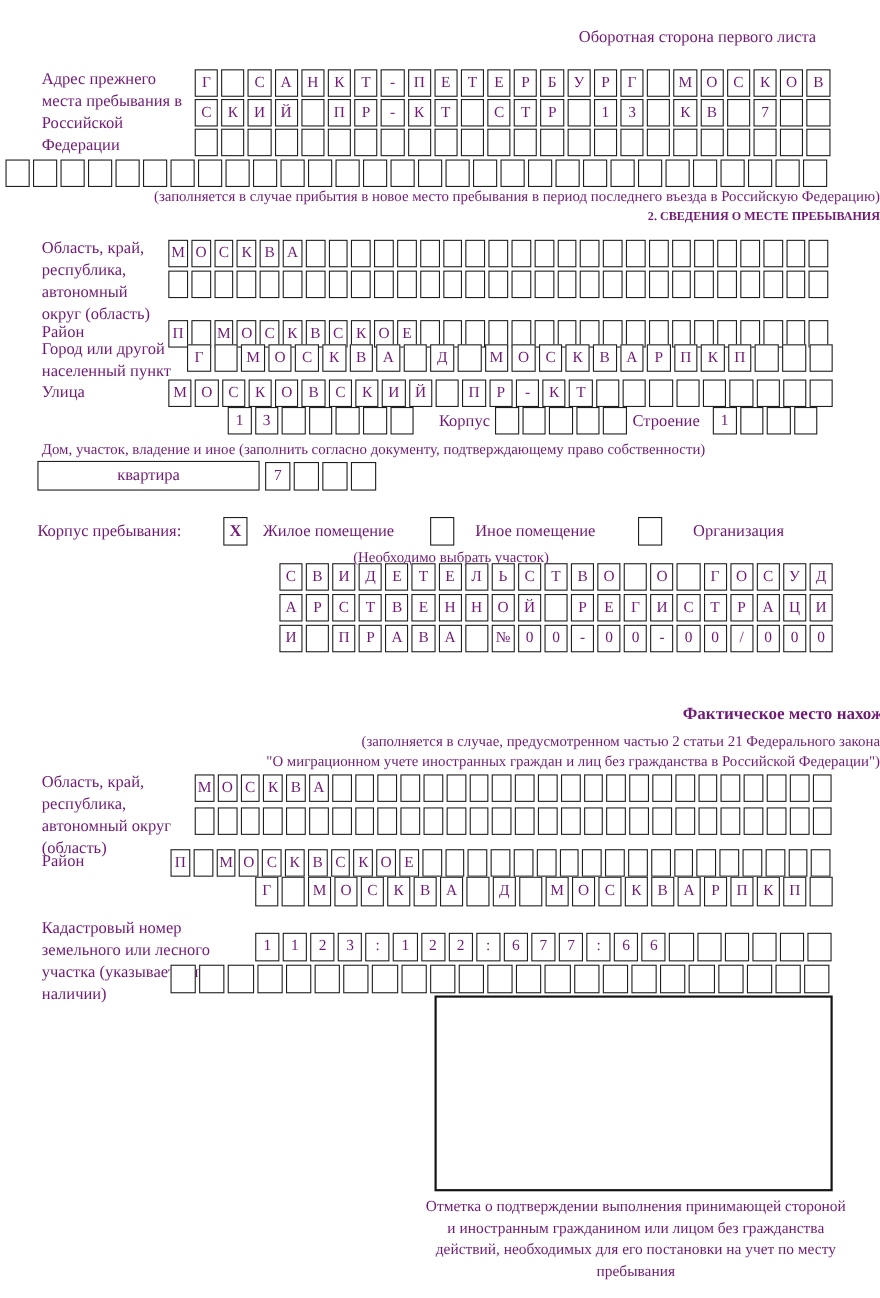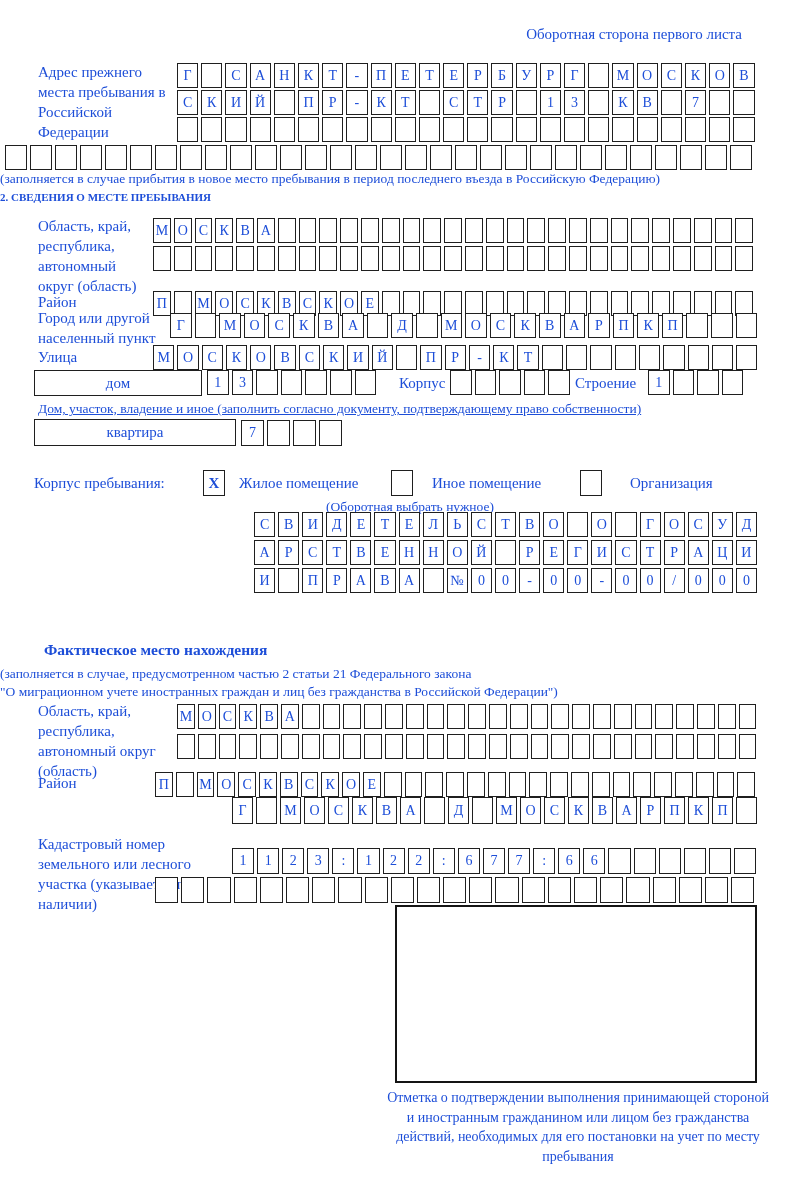--- a/index.html
+++ b/index.html
@@ -1,26 +1,26 @@
 <!DOCTYPE html>
 <html><head>
 <meta charset="utf-8">
 <style>
   html,body{margin:0;padding:0;background:#ffffff;}
   .page{
     position:relative;width:800px;height:1180px;background:#ffffff;
-    font-family:"Liberation Serif","DejaVu Serif",serif;color:#1d4ed8;
+    font-family:"Liberation Serif","DejaVu Serif",serif;color:#701a75;
     overflow:hidden;
   }
   .abs{position:absolute;}
   .lbl{font-size:15px;line-height:20px;}
   .note{font-size:13.5px;line-height:17px;}
   .hdr{font-weight:bold;font-size:11px;font-family:Liberation Serif, serif;}
   .hdr2{font-weight:bold;font-size:15.5px;margin-left:44px;}
-  .center{text-align:left;width:800px;left:0;}
+  .center{text-align:right;width:800px;left:0;}
   .cellrow{display:flex;gap:3px;}
   .cell{
     flex:0 0 auto;width:var(--cw,21px);height:var(--ch,25px);
     border:1.6px solid #1f1f1f;box-sizing:border-box;background:#fff;
     display:flex;align-items:center;justify-content:center;
     font-size:14px;line-height:1;
   }
   .wbox{
     border:1.8px solid #1f1f1f;box-sizing:border-box;background:#fff;
     display:flex;align-items:center;justify-content:center;font-size:15px;
@@ -301,21 +301,20 @@
       <span class="cell"></span>
       <span class="cell"></span>
       <span class="cell"></span>
       <span class="cell"></span>
       <span class="cell"></span>
       <span class="cell"></span>
       <span class="cell"></span>
       <span class="cell"></span>
     </div>
 
-  <div class="abs wbox" style="top:370px;left:34px;width:168px;height:26px;">дом</div>
   <div class="abs cellrow" style="top:370px;left:207px;--cw:21.6px;">
       <span class="cell">1</span>
       <span class="cell">3</span>
       <span class="cell"></span>
       <span class="cell"></span>
       <span class="cell"></span>
       <span class="cell"></span>
       <span class="cell"></span>
     </div>
   <div class="abs lbl" style="top:373px;left:399px;">Корпус</div>
@@ -326,38 +325,38 @@
       <span class="cell"></span>
       <span class="cell"></span>
     </div>
   <div class="abs lbl" style="top:373px;left:575px;">Строение</div>
   <div class="abs cellrow" style="top:370px;left:648px;--cw:21.6px;">
       <span class="cell">1</span>
       <span class="cell"></span>
       <span class="cell"></span>
       <span class="cell"></span>
     </div>
-  <div class="abs note" style="top:400px;left:38px;text-decoration:underline;">Дом, участок, владение и иное (заполнить согласно документу, подтверждающему право собственности)</div>
+  <div class="abs note" style="top:400px;left:38px;">Дом, участок, владение и иное (заполнить согласно документу, подтверждающему право собственности)</div>
 
   <div class="abs wbox" style="top:419px;left:34px;width:202px;height:27px;">квартира</div>
   <div class="abs cellrow" style="top:420px;left:241px;--cw:23px;--ch:26px;">
       <span class="cell">7</span>
       <span class="cell"></span>
       <span class="cell"></span>
       <span class="cell"></span>
     </div>
 
   <div class="abs lbl" style="top:473px;left:34px;">Корпус пребывания:</div>
   <div class="abs chk" style="top:470px;left:203px;">X</div>
   <div class="abs lbl" style="top:473px;left:239px;">Жилое помещение</div>
   <div class="abs chk" style="top:470px;left:391px;"></div>
   <div class="abs lbl" style="top:473px;left:432px;">Иное помещение</div>
   <div class="abs chk" style="top:470px;left:580px;"></div>
   <div class="abs lbl" style="top:473px;left:630px;">Организация</div>
-  <div class="abs note" style="top:498px;left:240px;width:340px;text-align:center;">(Оборотная выбрать нужное)</div>
+  <div class="abs note" style="top:498px;left:240px;width:340px;text-align:center;">(Необходимо выбрать участок)</div>
 
   <div class="abs cellrow" style="top:512px;left:254px;--cw:21.1px;">
       <span class="cell">С</span>
       <span class="cell">В</span>
       <span class="cell">И</span>
       <span class="cell">Д</span>
       <span class="cell">Е</span>
       <span class="cell">Т</span>
       <span class="cell">Е</span>
       <span class="cell">Л</span>

